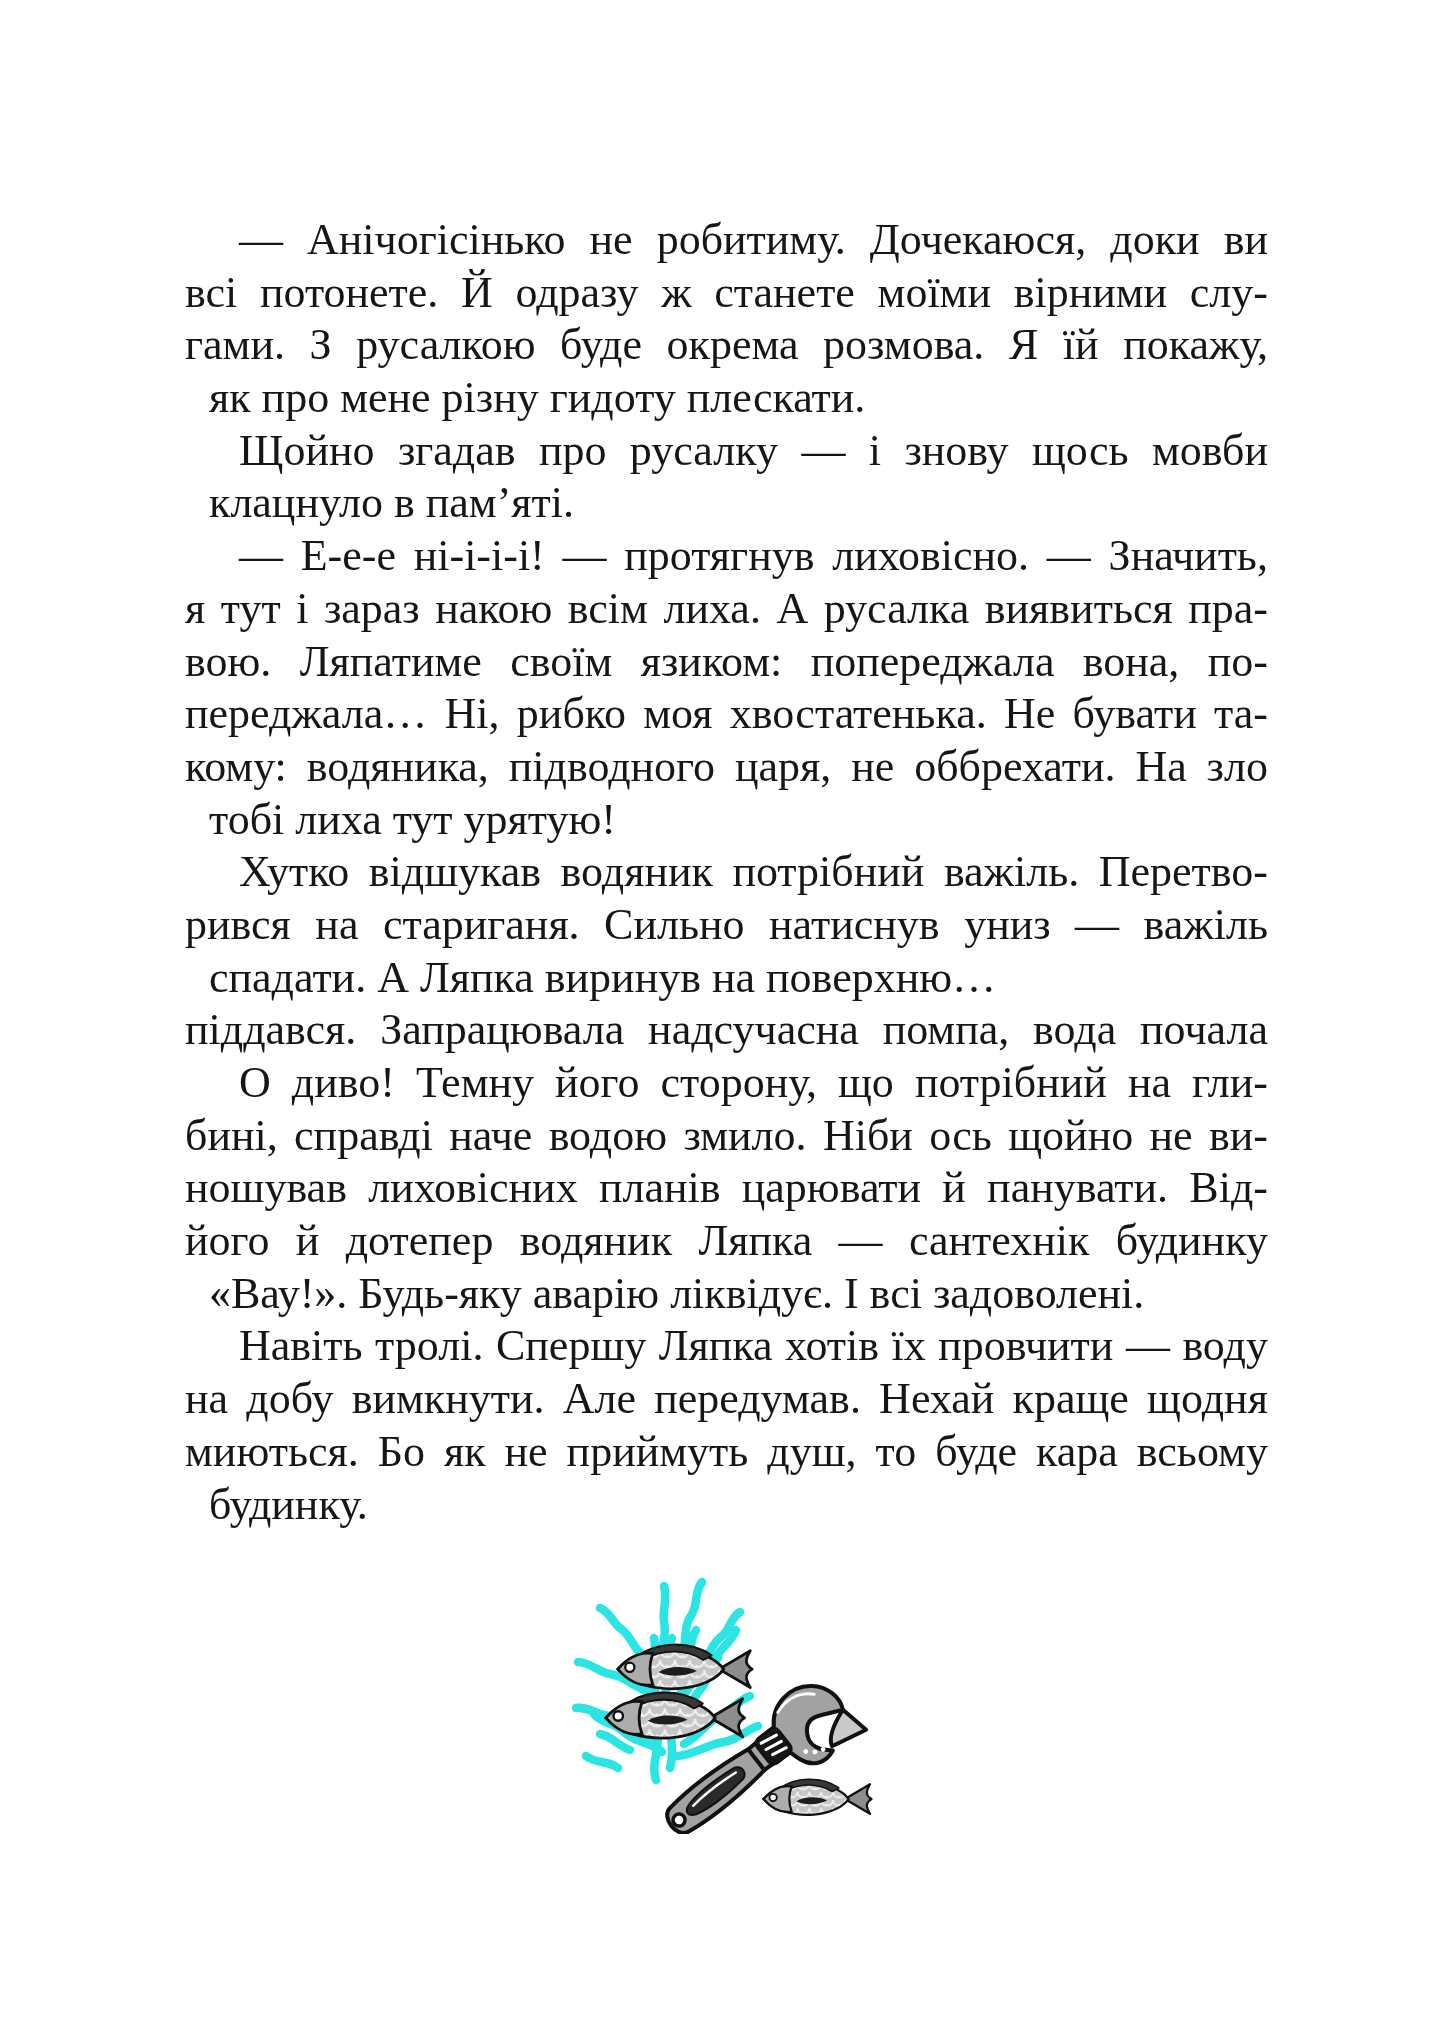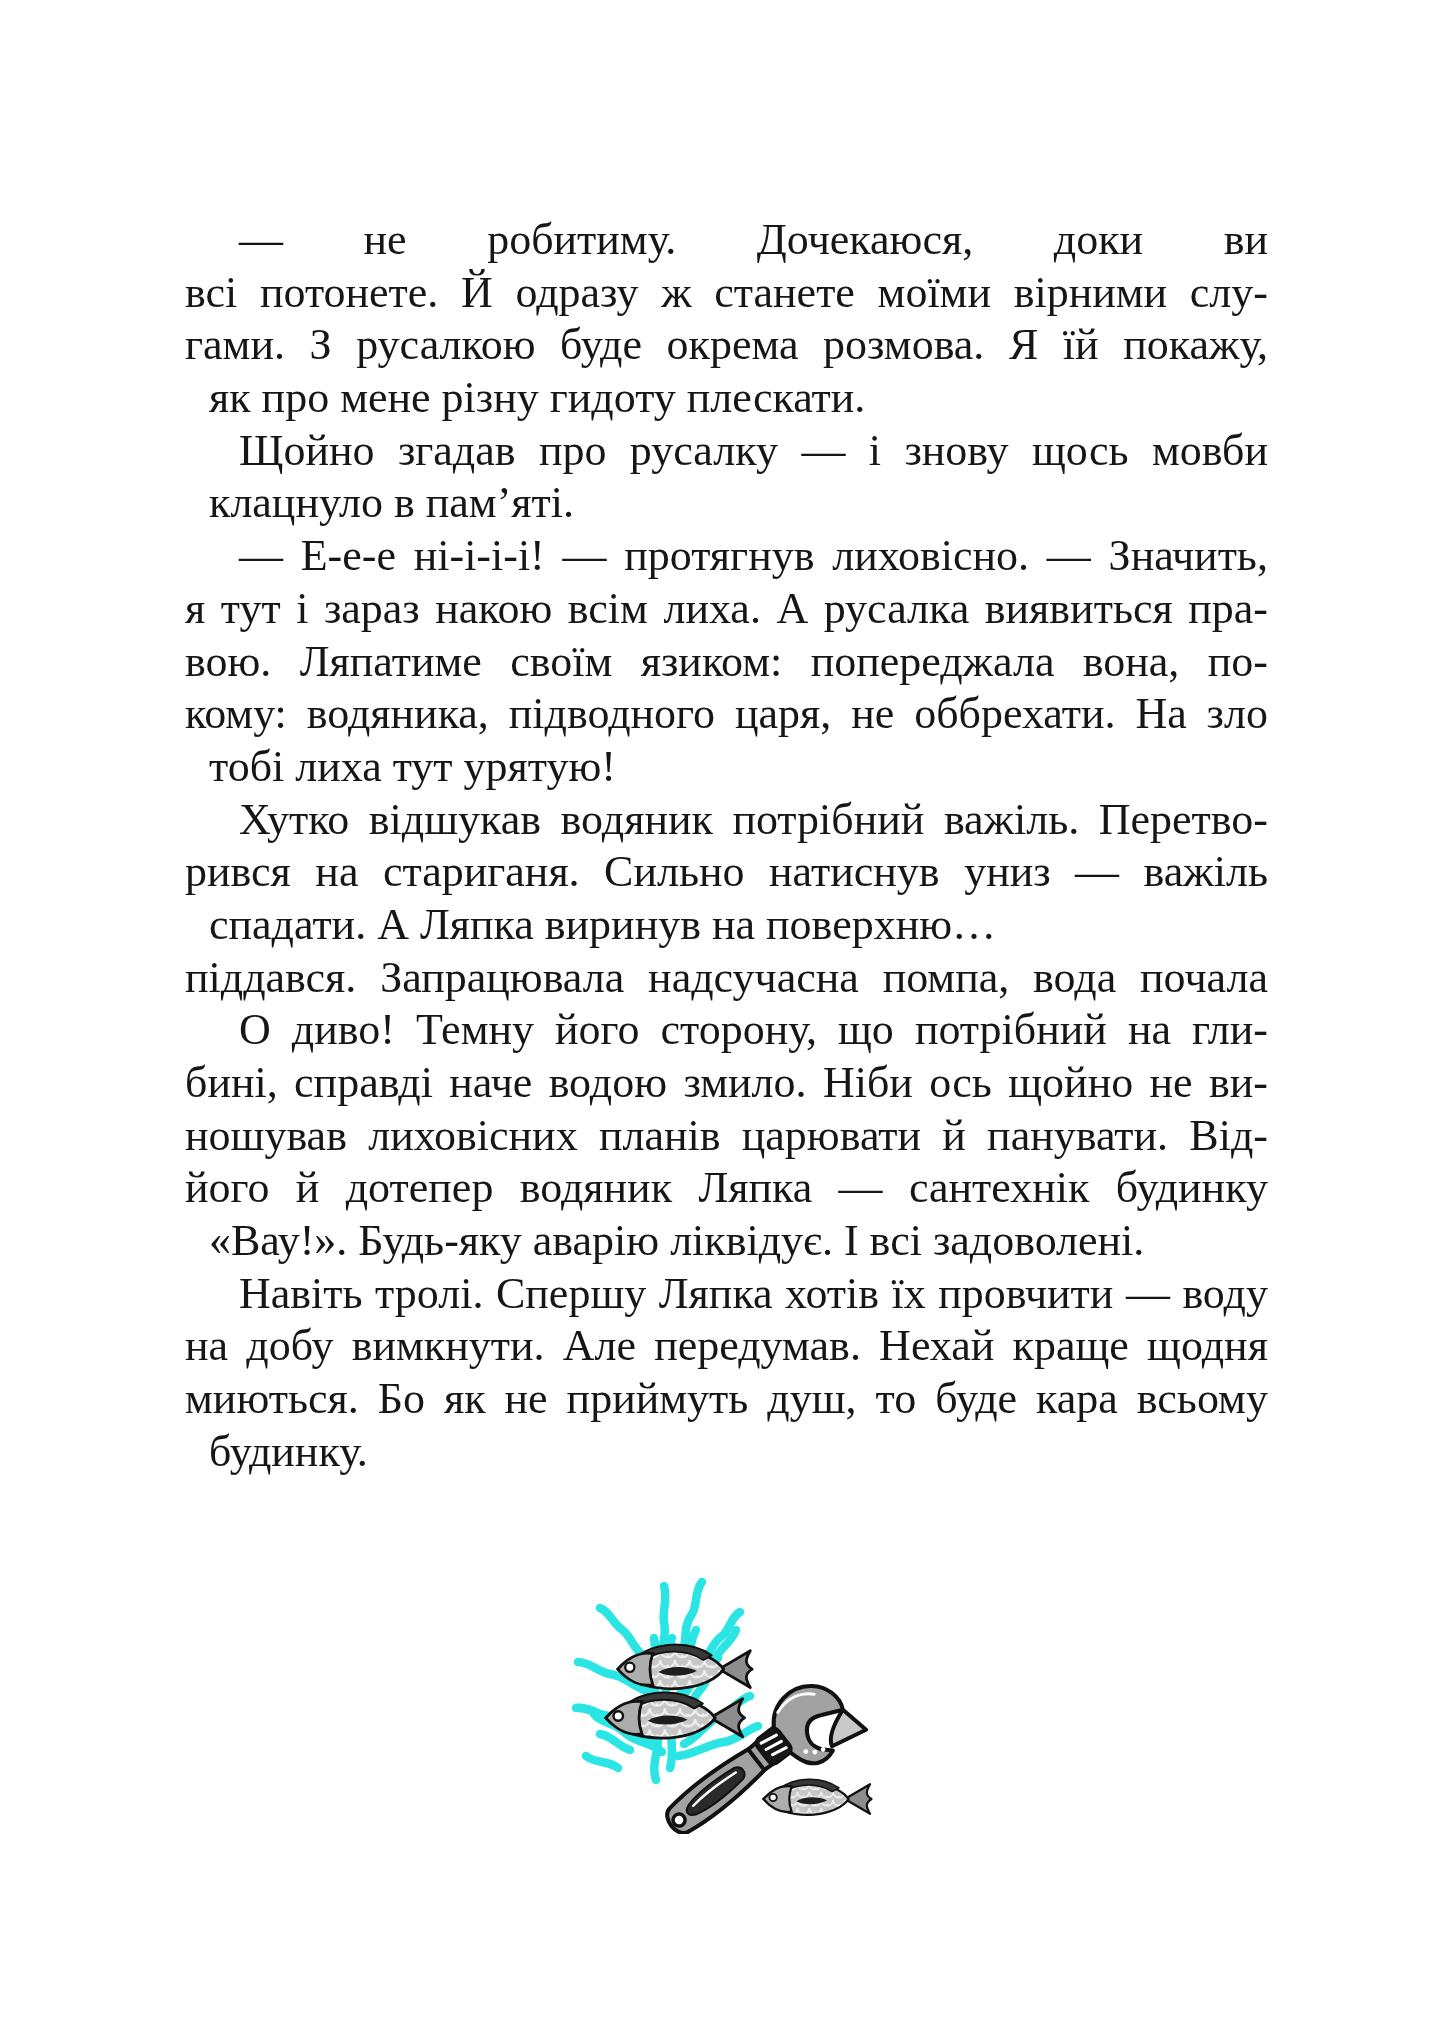--- a/index.html
+++ b/index.html
@@ -17,20 +17,21 @@
 </head>
 <body>
 
 <div class="page">
 
   <div class="textblock">
 
     <div class="para">
       <div class="line jl ind">
           <span>—</span>
+          <span>Анічогісінько</span>
           <span>не</span>
           <span>робитиму.</span>
           <span>Дочекаюся,</span>
           <span>доки</span>
           <span>ви</span>
         </div>
       <div class="line jl">
           <span>всі</span>
           <span>потонете.</span>
           <span>Й</span>
@@ -95,20 +96,30 @@
           <span>пра-</span>
         </div>
       <div class="line jl">
           <span>вою.</span>
           <span>Ляпатиме</span>
           <span>своїм</span>
           <span>язиком:</span>
           <span>попереджала</span>
           <span>вона,</span>
           <span>по-</span>
+        </div>
+      <div class="line jl">
+          <span>переджала…</span>
+          <span>Ні,</span>
+          <span>рибко</span>
+          <span>моя</span>
+          <span>хвостатенька.</span>
+          <span>Не</span>
+          <span>бувати</span>
+          <span>та-</span>
         </div>
       <div class="line jl">
           <span>кому:</span>
           <span>водяника,</span>
           <span>підводного</span>
           <span>царя,</span>
           <span>не</span>
           <span>оббрехати.</span>
           <span>На</span>
           <span>зло</span>

